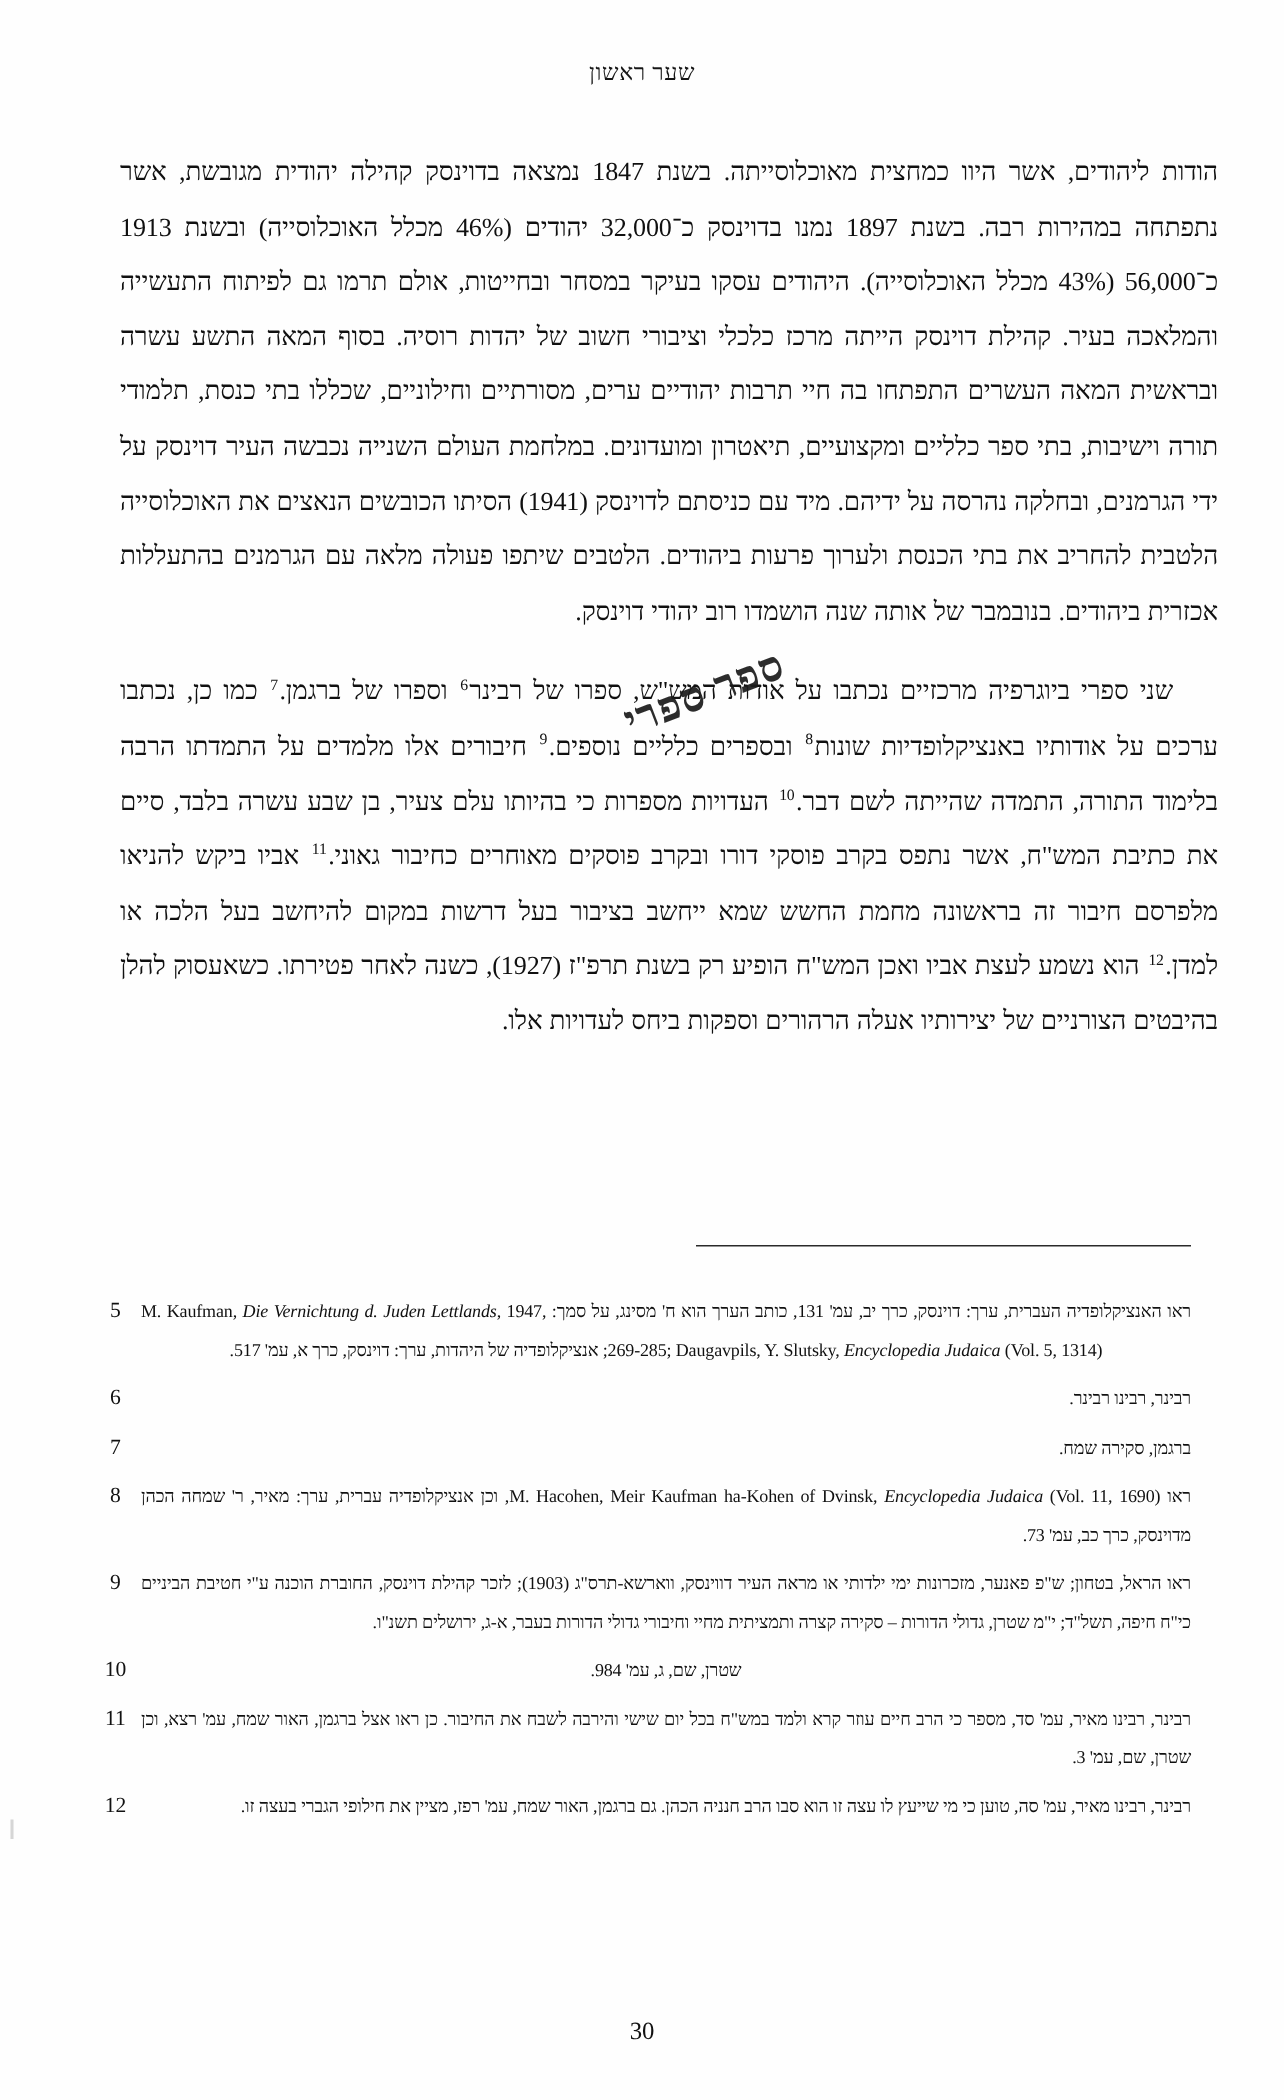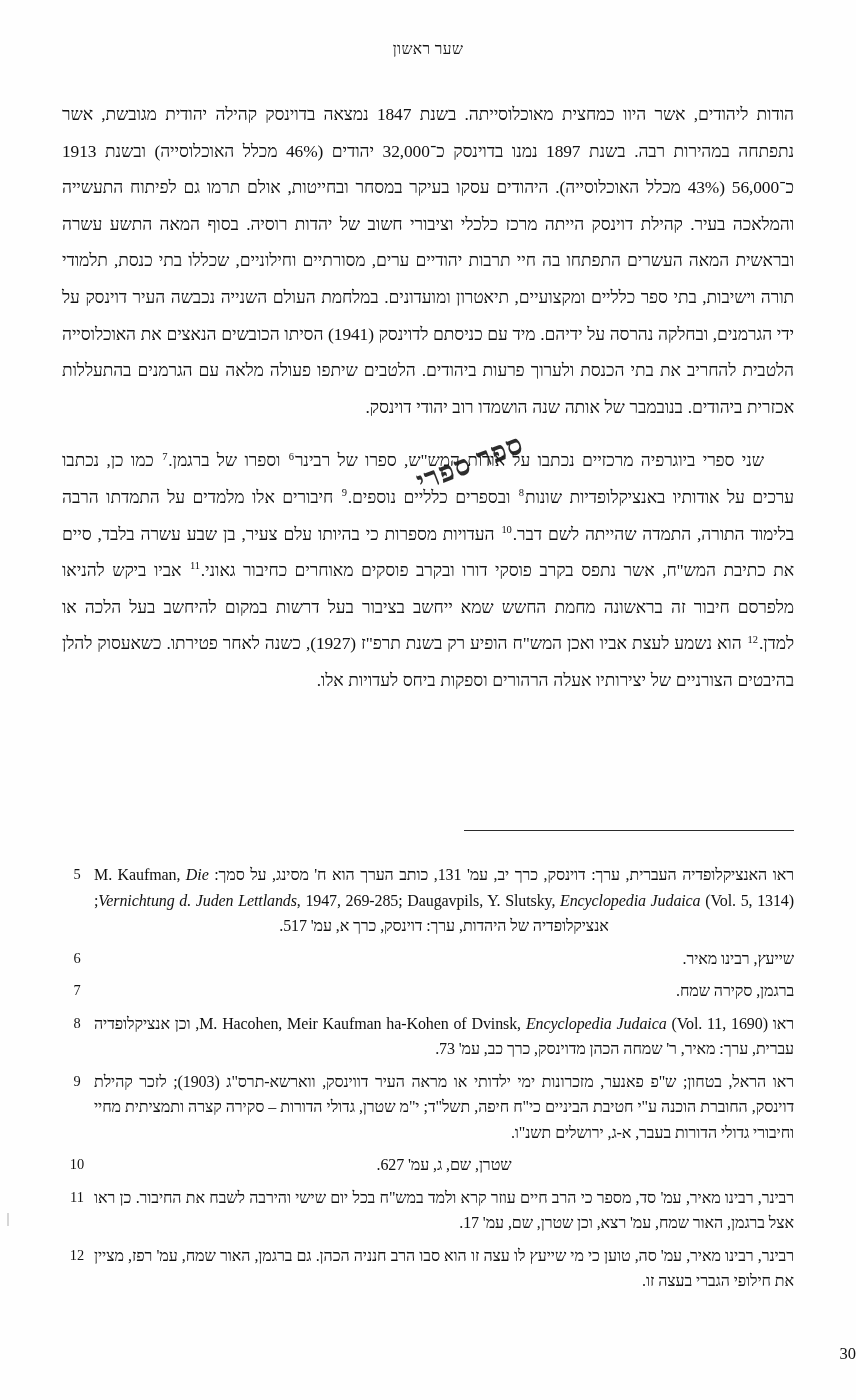--- a/index.html
+++ b/index.html
@@ -29,21 +29,21 @@
     font-size: 15.5px;
     letter-spacing: 0.4px;
     color: #151515;
     direction: rtl;
   }
 
   
   .body-col {
     position: absolute;
     top: 96px;
-    right: 62px;
+    right: 44px;
     width: 732px;
     direction: rtl;
     text-align: justify;
     text-justify: inter-word;
   }
 
   p.body-par {
     margin: 0;
     font-size: 17.4px;
     line-height: 36.6px;
@@ -115,21 +115,21 @@
     text-align: center;
     font-size: 14.4px;
     line-height: 25.5px;
     padding-top: 0px;
     color: #111;
     font-family: "Liberation Serif", "DejaVu Serif", serif;
   }
 
   .fn-text {
     flex: 1 1 auto;
-    font-size: 16px;
+    font-size: 12px;
     line-height: 25.5px;
     text-align: justify;
     text-align-last: right;
     direction: rtl;
     letter-spacing: -0.1px;
   }
 
   .fn-text.fn-center-last {
     text-align-last: center;
   }
@@ -142,20 +142,21 @@
     direction: ltr;
     unicode-bidi: embed;
   }
 
   
   .folio {
     position: absolute;
     bottom: 36px;
     left: 0;
     right: 0;
+    text-align: center;
     font-size: 16.5px;
     color: #111;
   }
 
   
   .scan-speck {
     position: absolute;
     left: 7px;
     top: 1213px;
     width: 2px;
@@ -179,41 +180,41 @@
   <div class="stamp">ספר ספרי</div>
 
   <div class="fn-rule"></div>
 
   <div class="footnotes">
       <div class="fn-item">
         <div class="fn-text fn-center-last">ראו האנציקלופדיה העברית, ערך: דוינסק, כרך יב, עמ' 131, כותב הערך הוא ח' מסינג, על סמך: <span class="lat">M. Kaufman, </span><i class="lat">Die Vernichtung d. Juden Lettlands</i><span class="lat">, 1947, 269-285; </span><span class="lat">Daugavpils, Y. Slutsky, </span><i class="lat">Encyclopedia Judaica</i><span class="lat"> (Vol. 5, 1314)</span>; אנציקלופדיה של היהדות, ערך: דוינסק, כרך א, עמ' 517.</div>
         <div class="fn-num">5</div>
       </div>
       <div class="fn-item">
-        <div class="fn-text">שייעץ, רבינו מאיר.</div>
+        <div class="fn-text">רבינר, רבינו רבינר.</div>
         <div class="fn-num">6</div>
       </div>
       <div class="fn-item">
         <div class="fn-text">ברגמן, סקירה שמח.</div>
         <div class="fn-num">7</div>
       </div>
       <div class="fn-item">
         <div class="fn-text">ראו <span class="lat">M. Hacohen, Meir Kaufman ha-Kohen of Dvinsk, </span><i class="lat">Encyclopedia Judaica</i><span class="lat"> (Vol. 11, 1690)</span>, וכן אנציקלופדיה עברית, ערך: מאיר, ר' שמחה הכהן מדוינסק, כרך כב, עמ' 73.</div>
         <div class="fn-num">8</div>
       </div>
       <div class="fn-item">
         <div class="fn-text">ראו הראל, בטחון; ש"פ פאנער, מזכרונות ימי ילדותי או מראה העיר דווינסק, ווארשא-תרס"ג (1903); לזכר קהילת דוינסק, החוברת הוכנה ע"י חטיבת הביניים כי"ח חיפה, תשל"ד; י"מ שטרן, גדולי הדורות – סקירה קצרה ותמציתית מחיי וחיבורי גדולי הדורות בעבר, א-ג, ירושלים תשנ"ו.</div>
         <div class="fn-num">9</div>
       </div>
       <div class="fn-item">
-        <div class="fn-text fn-center-last">שטרן, שם, ג, עמ' 627.</div>
+        <div class="fn-text fn-center-last">שטרן, שם, ג, עמ' 984.</div>
         <div class="fn-num">10</div>
       </div>
       <div class="fn-item">
-        <div class="fn-text">רבינר, רבינו מאיר, עמ' סד, מספר כי הרב חיים עוזר קרא ולמד במש"ח בכל יום שישי והירבה לשבח את החיבור. כן ראו אצל ברגמן, האור שמח, עמ' רצא, וכן שטרן, שם, עמ' 17.</div>
+        <div class="fn-text">רבינר, רבינו מאיר, עמ' סד, מספר כי הרב חיים עוזר קרא ולמד במש"ח בכל יום שישי והירבה לשבח את החיבור. כן ראו אצל ברגמן, האור שמח, עמ' רצא, וכן שטרן, שם, עמ' 3.</div>
         <div class="fn-num">11</div>
       </div>
       <div class="fn-item">
         <div class="fn-text">רבינר, רבינו מאיר, עמ' סה, טוען כי מי שייעץ לו עצה זו הוא סבו הרב חנניה הכהן. גם ברגמן, האור שמח, עמ' רפז, מציין את חילופי הגברי בעצה זו.</div>
         <div class="fn-num">12</div>
       </div>
     </div>
 
   <div class="scan-speck"></div>
 

